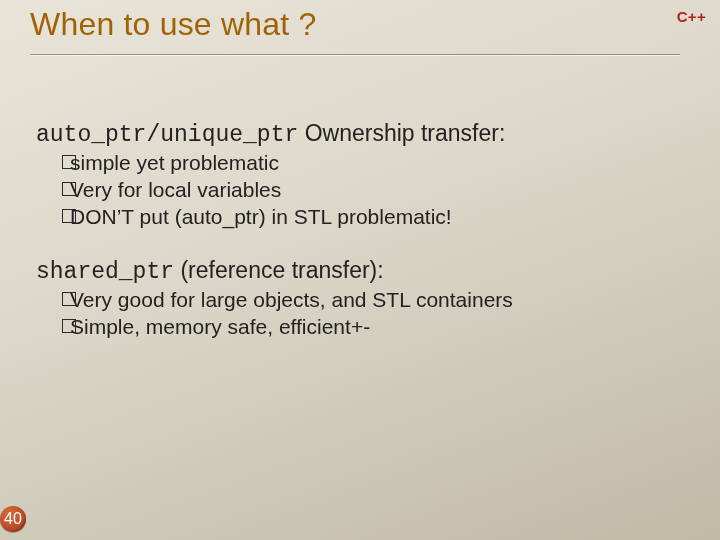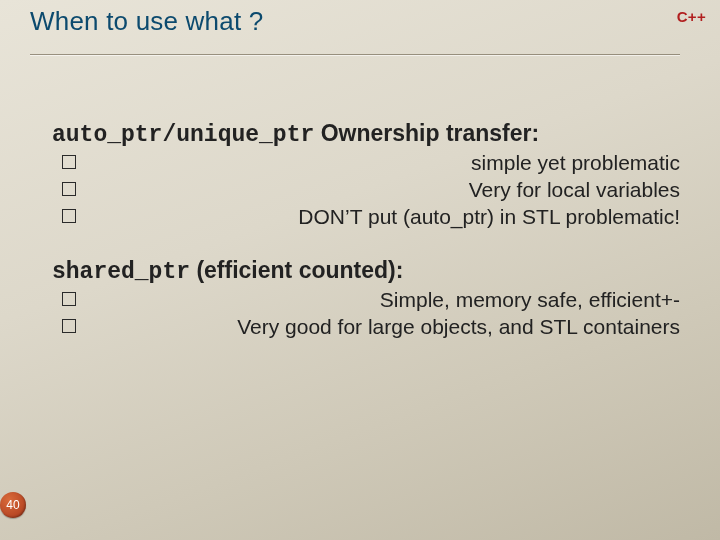--- a/index.html
+++ b/index.html
@@ -16,23 +16,23 @@
     position: relative;
     width: 720px;
     height: 540px;
     box-sizing: border-box;
     padding: 0;
   }
   .title {
     position: absolute;
     top: 6px;
     left: 30px;
-    font-size: 26px;
+    font-size: 32px;
     font-weight: 400;
-    color: #0c4a6e;
+    color: #a16207;
     letter-spacing: 0.2px;
   }
   .title-underline {
     position: absolute;
     top: 54px;
     left: 30px;
     width: 650px;
     height: 0;
     border-bottom: 1px solid rgba(120,110,90,0.7);
     box-shadow: 0 1px 0 rgba(255,255,255,0.6);
@@ -49,60 +49,59 @@
   }
   .body {
     position: absolute;
     top: 120px;
     left: 36px;
     right: 40px;
     color: #222;
   }
   .section-head {
     font-size: 23px;
-    margin: 0 0 2px 16px;
-    font-weight: 700;
+    margin: 0 0 2px 0;
+    font-weight: 400;
   }
   .section-head .mono {
     font-family: "Courier New", monospace;
     font-size: 23px;
   }
   .bullets {
     margin: 0 0 26px 26px;
     padding: 0;
   }
   .bullets li {
     list-style: none;
     font-size: 21px;
     line-height: 1.28;
     position: relative;
-    padding-left: 26px;
-    text-align: right;
+    padding-left: 8px;
   }
   .bullets li::before {
     content: "";
     position: absolute;
     left: 0;
     top: 5px;
     width: 14px;
     height: 14px;
     border: 1.5px solid #2a2a2a;
     box-sizing: border-box;
     background: transparent;
   }
   .page-number {
     position: absolute;
     left: 0;
-    bottom: 22px;
+    bottom: 8px;
     width: 26px;
     height: 26px;
     border-radius: 50%;
     background: radial-gradient(circle at 35% 30%, #d96a3a, #a8371a);
     color: #fff;
-    font-size: 12px;
+    font-size: 16px;
     display: flex;
     align-items: center;
     justify-content: center;
     box-shadow: inset -1px -1px 2px rgba(0,0,0,0.3), 0 1px 1px rgba(0,0,0,0.25);
   }
 </style>
 </head>
 <body>
 
 <div class="slide">
@@ -117,24 +116,24 @@
     <div class="section-head">
       <span class="mono">auto_ptr/unique_ptr</span><span> Ownership transfer:</span>
     </div>
     <ul class="bullets">
       <li>simple yet problematic</li>
       <li>Very for local variables</li>
       <li>DON’T put (auto_ptr) in STL problematic!</li>
     </ul>
 
     <div class="section-head">
-      <span class="mono">shared_ptr</span><span> (efficient counted):</span>
+      <span class="mono">shared_ptr</span><span> (reference transfer):</span>
     </div>
     <ul class="bullets">
+      <li>Very good for large objects, and STL containers</li>
       <li>Simple, memory safe, efficient+-</li>
-      <li>Very good for large objects, and STL containers</li>
     </ul>
 
   </div>
 
   <div class="page-number">40</div>
 
 </div>
 
 </body></html>

